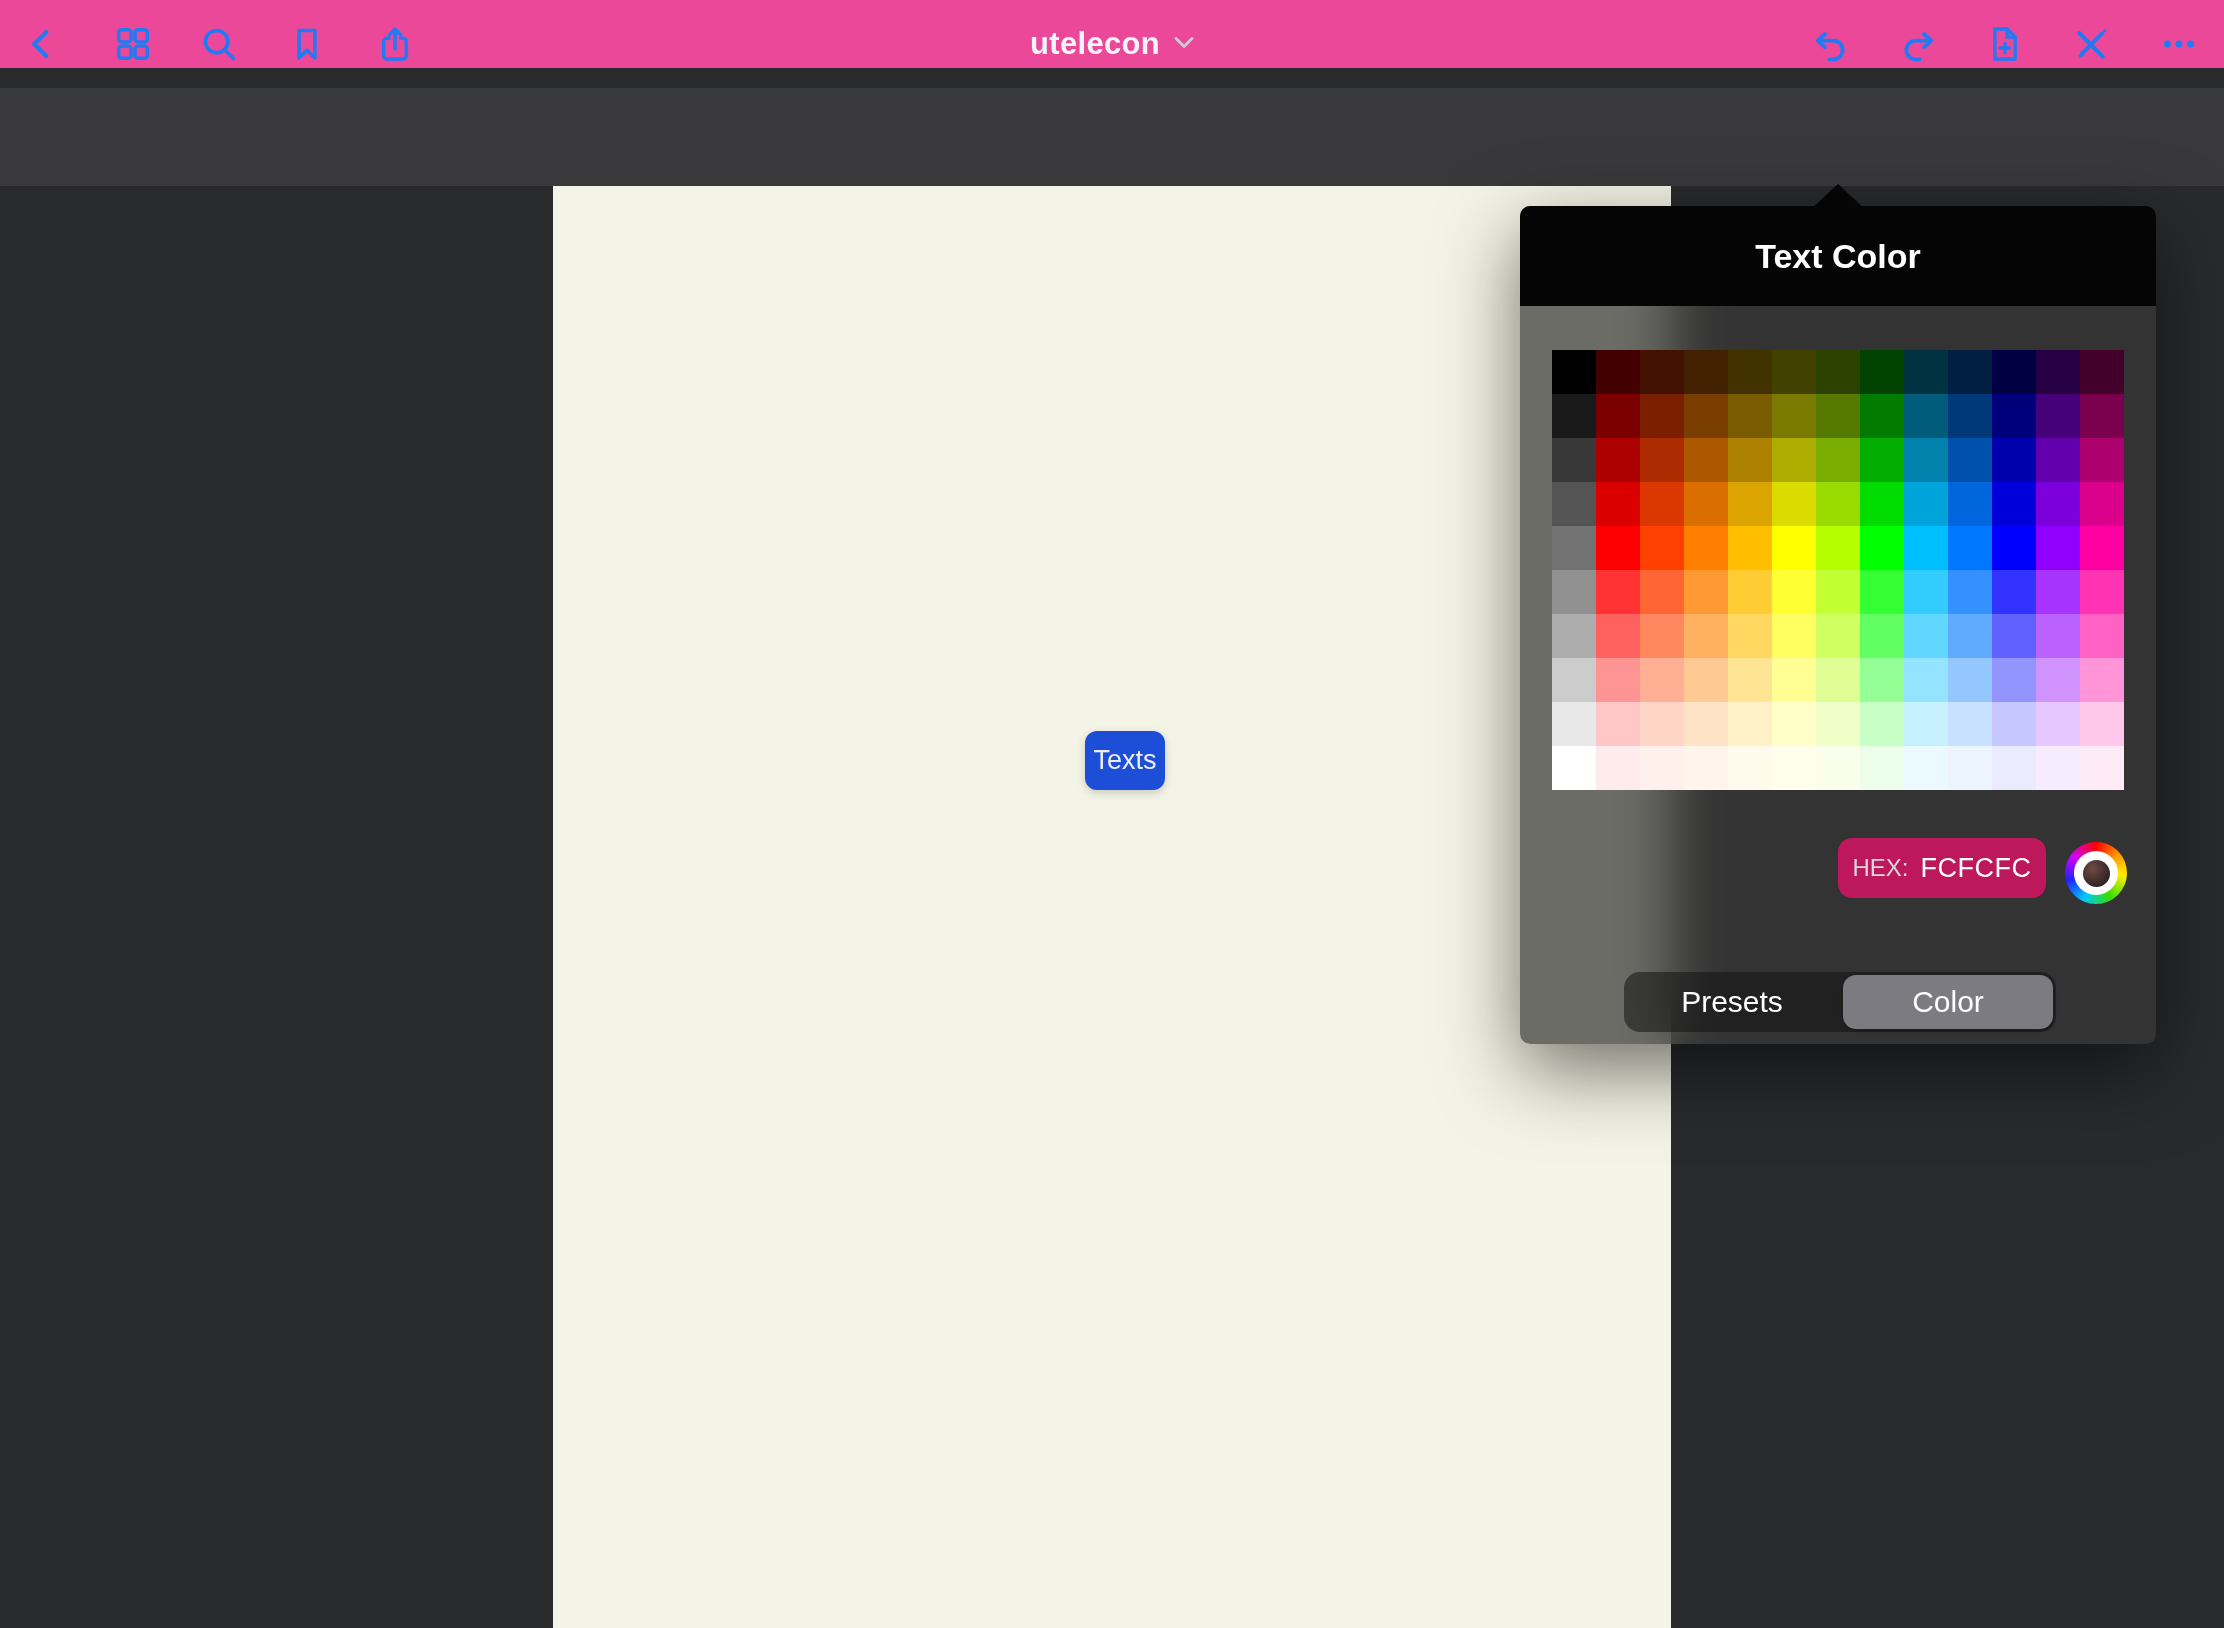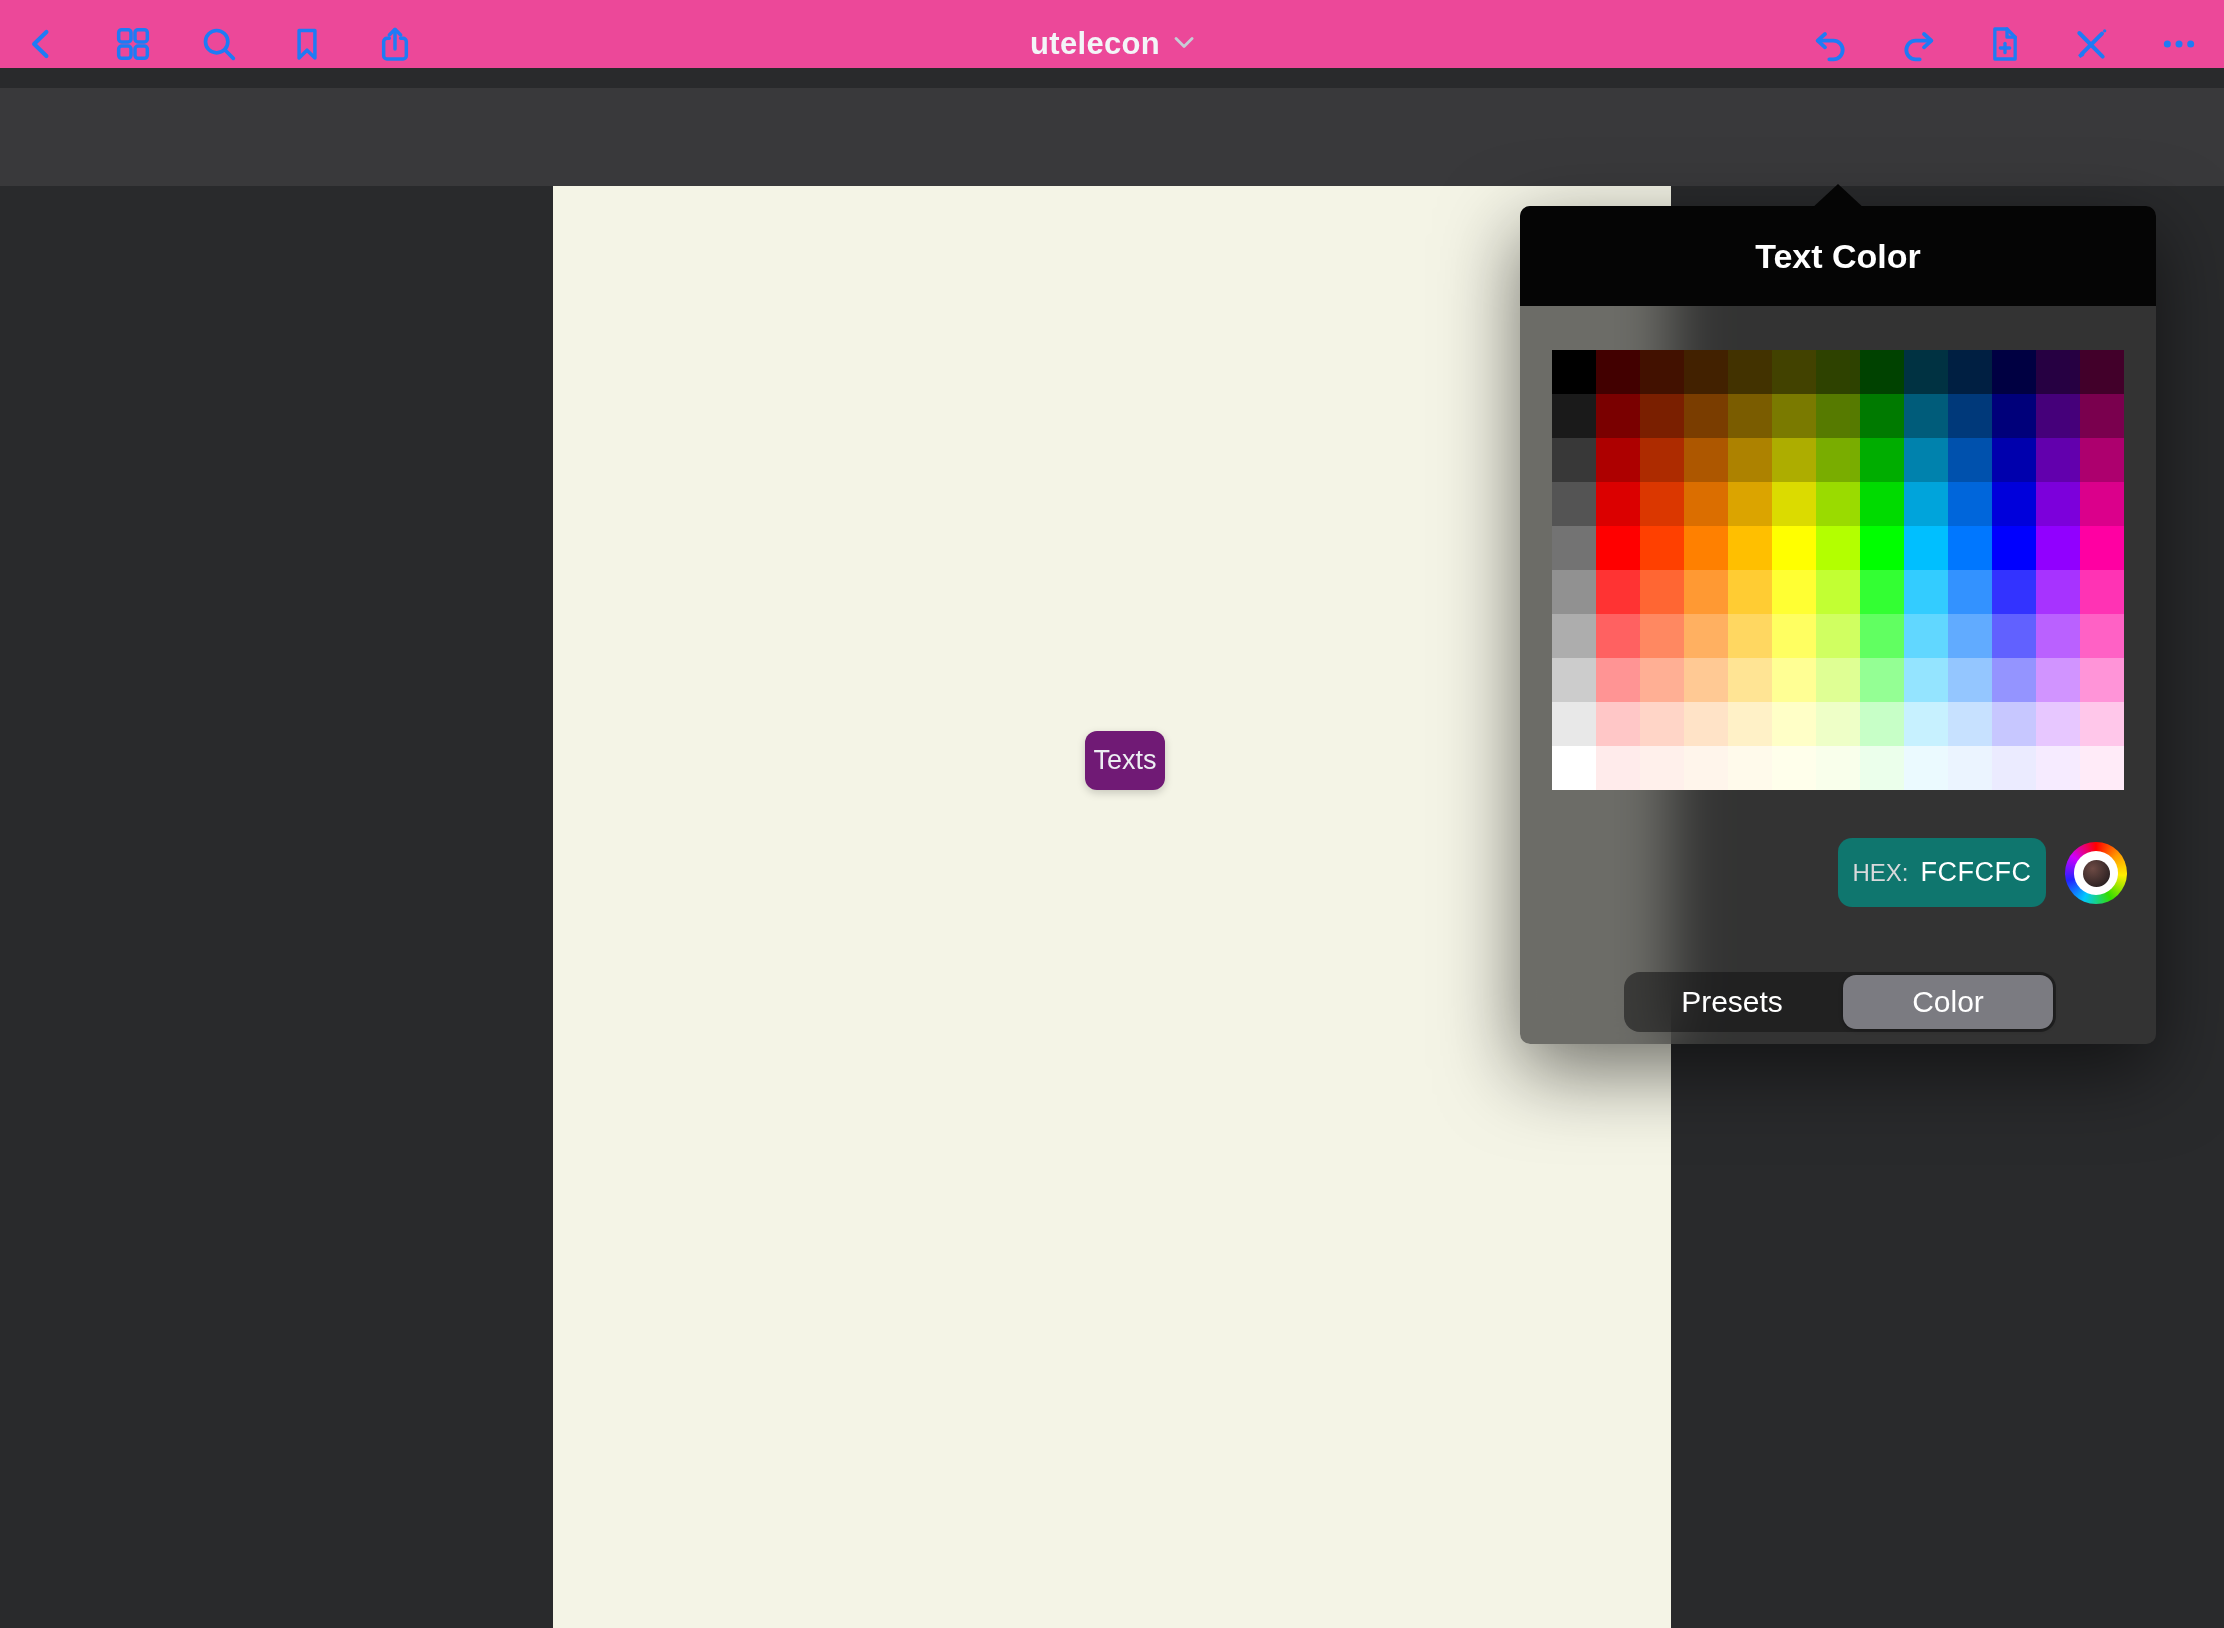--- a/index.html
+++ b/index.html
@@ -32,29 +32,29 @@
   .align-icon i:nth-child(1),.align-icon i:nth-child(3){width:46px;}
   .color-btn{position:absolute;left:1806px;top:107px;width:64px;height:64px;border-radius:50%;background:#48484b;display:flex;align-items:center;justify-content:center;}
   .color-btn .fill{width:47px;height:47px;border-radius:50%;background:#fcfcfc;display:flex;align-items:center;justify-content:center;}
   .dim-slot{position:absolute;left:1890px;top:112px;width:55px;height:52px;border-radius:9px;background:#333b4d;}
   .tfav{position:absolute;left:1983px;top:116px;width:48px;height:48px;box-sizing:border-box;border:3px solid #e3e3e5;border-radius:10px;display:flex;align-items:center;justify-content:center;}
   .tfav .tt{color:#f0f0f0;font-size:29px;font-weight:700;font-family:"Liberation Serif",serif;line-height:1;}
   .tfav .heart{position:absolute;top:-17px;right:-15px;font-size:34px;color:#25b7ec;transform:rotate(14deg);line-height:1;}
   
   .desk{position:absolute;left:0;top:186px;width:2224px;height:1442px;background:#292a2c;}
   .page{position:absolute;left:553px;top:186px;width:1118px;height:1442px;background:#f4f4e6;}
-  .text-bubble{position:absolute;left:1085px;top:731px;width:80px;height:59px;background:#701a75;border-radius:12px;display:flex;align-items:center;justify-content:center;color:#eceef2;font-size:27px;box-shadow:0 3px 8px rgba(0,0,0,.18);}
+  .text-bubble{position:absolute;left:1085px;top:731px;width:80px;height:59px;background:#1d4ed8;border-radius:12px;display:flex;align-items:center;justify-content:center;color:#eceef2;font-size:27px;box-shadow:0 3px 8px rgba(0,0,0,.18);}
   
   .pop-arrow{position:absolute;left:1810px;top:184px;width:0;height:0;border-left:28px solid transparent;border-right:28px solid transparent;border-bottom:26px solid #050505;z-index:11;}
   .popover{position:absolute;left:1520px;top:206px;width:636px;height:838px;border-radius:10px;overflow:hidden;z-index:10;background:rgba(56,56,54,.72);-webkit-backdrop-filter:blur(28px);backdrop-filter:blur(28px);box-shadow:0 26px 80px rgba(0,0,0,.55);}
   .pop-header{position:absolute;left:0;top:0;width:100%;height:100px;background:#050505;display:flex;align-items:center;justify-content:center;}
   .pop-header .t{color:#fff;font-size:34px;font-weight:700;}
   .color-grid{position:absolute;left:32px;top:144px;display:grid;grid-template-columns:repeat(13,44px);grid-auto-rows:44px;}
   .swatch{width:44px;height:44px;}
-  .hex-field{position:absolute;left:318px;top:632px;width:208px;height:69px;background:#0f766e;border-radius:14px;display:flex;align-items:center;justify-content:center;gap:12px;}
+  .hex-field{position:absolute;left:318px;top:632px;width:208px;height:60px;background:#be185d;border-radius:14px;display:flex;align-items:center;justify-content:center;gap:12px;}
   .hex-field .lab{color:#d9d9db;font-size:24px;}
   .hex-field .val{color:#fff;font-size:27px;letter-spacing:.5px;}
   .wheel{position:absolute;left:545px;top:636px;width:62px;height:62px;border-radius:50%;background:conic-gradient(from 0deg,#ff0000,#ff9900 50deg,#ffee00 95deg,#33dd00 150deg,#00c8ff 205deg,#2222ff 255deg,#cc00ff 305deg,#ff0000 360deg);display:flex;align-items:center;justify-content:center;}
   .wheel .w2{width:44px;height:44px;border-radius:50%;background:#fff;display:flex;align-items:center;justify-content:center;}
   .wheel .w3{width:27px;height:27px;border-radius:50%;background:radial-gradient(circle at 36% 32%,#6d4a44,#2b2122 78%);}
   .segmented{position:absolute;left:104px;top:766px;width:432px;height:60px;border-radius:16px;background:rgba(18,18,20,.55);display:flex;}
   .segment{flex:1;display:flex;align-items:center;justify-content:center;color:#fff;font-size:30px;font-weight:400;border-radius:13px;margin:3px;}
   .segment.sel{background:#7b7b81;box-shadow:0 1px 4px rgba(0,0,0,.3);}
 </style>
 </head>

